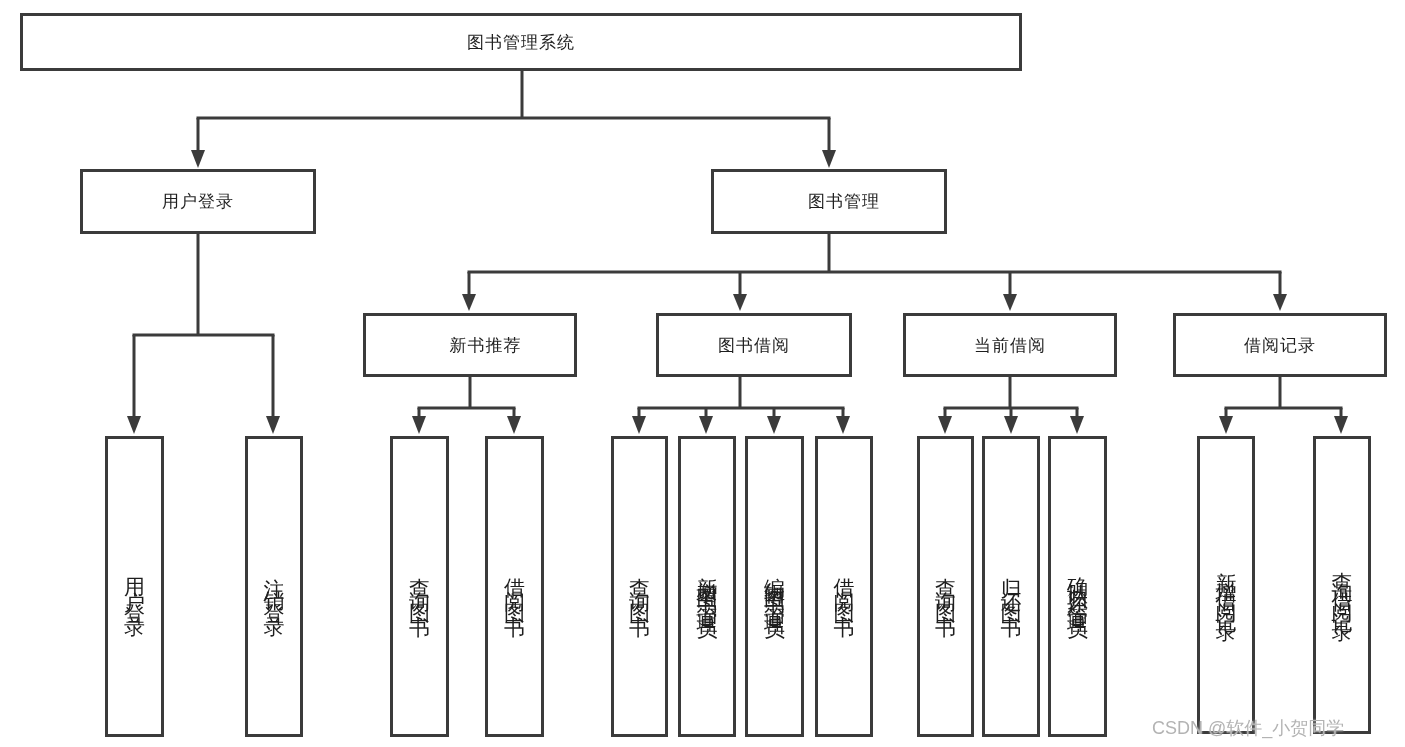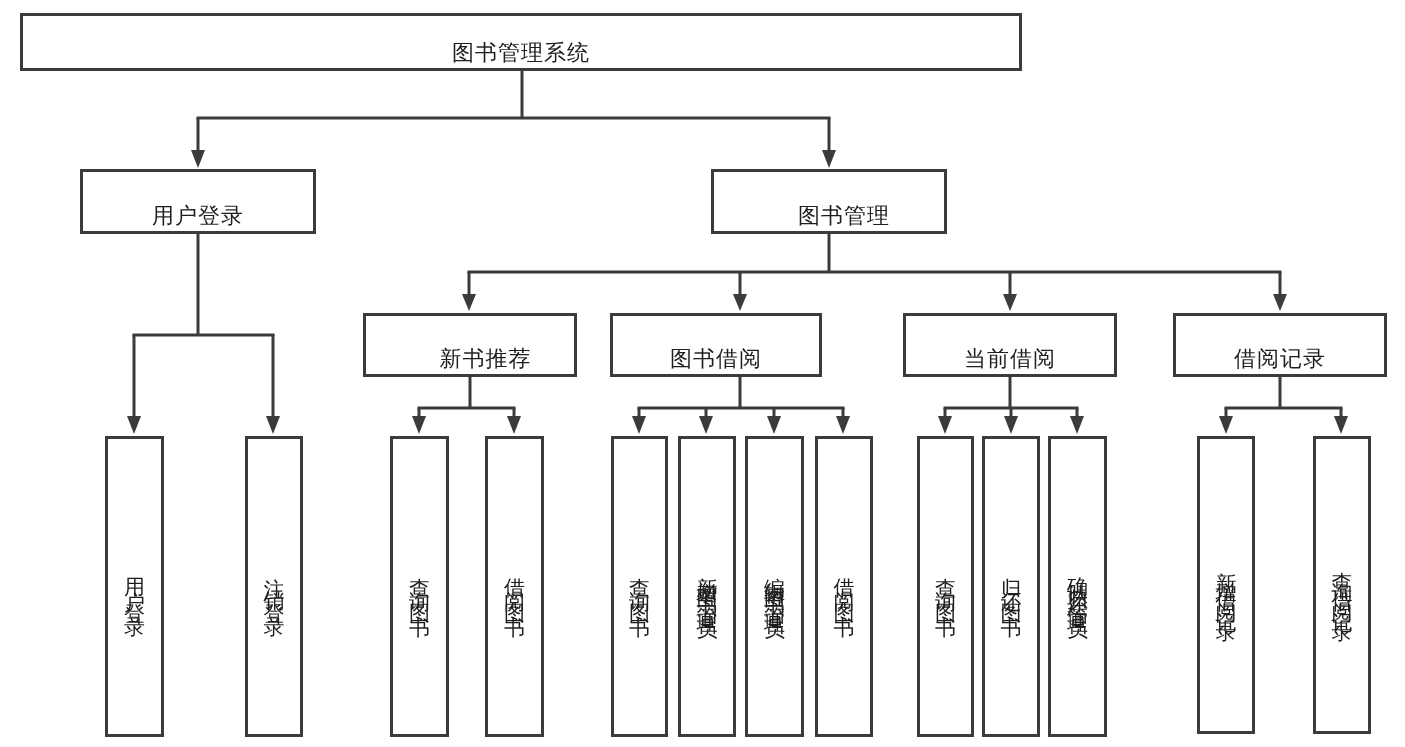--- a/index.html
+++ b/index.html
@@ -21,21 +21,21 @@
     position: absolute;
     box-sizing: border-box;
     background: #ffffff;
     border: 3px solid #3b3b3b;
     display: flex;
     align-items: center;
     justify-content: center;
     z-index: 2;
     color: #1e1e1e;
   }
-  .node.h { font-size: 22px; letter-spacing: 1px; align-items: flex-end; }
+  .node.h { font-size: 17px; letter-spacing: 1px; }
   .node.v span {
     writing-mode: vertical-lr;
     text-orientation: mixed;
     font-size: 21px;
     letter-spacing: 13px;
     white-space: nowrap;
   }
   .node.v.mid span { letter-spacing: 10px; }
   .node.v.dense span { letter-spacing: 6px; }
   #watermark {
@@ -137,21 +137,21 @@
   <div class="node h" style="left:80px; top:169px; width:236px; height:65px;">
     <span>用户登录</span>
   </div>
   <div class="node h" style="left:711px; top:169px; width:236px; height:65px;padding-left:30px;">
     <span>图书管理</span>
   </div>
 
   <div class="node h" style="left:363px; top:313px; width:214px; height:64px;padding-left:31px;">
     <span>新书推荐</span>
   </div>
-  <div class="node h" style="left:610px; top:313px; width:212px; height:64px;">
+  <div class="node h" style="left:656px; top:313px; width:196px; height:64px;">
     <span>图书借阅</span>
   </div>
   <div class="node h" style="left:903px; top:313px; width:214px; height:64px;font-family:Liberation Serif, serif;">
     <span>当前借阅</span>
   </div>
   <div class="node h" style="left:1173px; top:313px; width:214px; height:64px;">
     <span>借阅记录</span>
   </div>
 
   <div class="node v" style="left:105px; top:436px; width:59px; height:301px;">
@@ -191,13 +191,14 @@
     <span>确认归还（管理员）</span>
   </div>
 
   <div class="node v mid" style="left:1197px; top:436px; width:58px; height:298px;">
     <span>新增借阅记录</span>
   </div>
   <div class="node v mid" style="left:1313px; top:436px; width:58px; height:298px;">
     <span>查询借阅记录</span>
   </div>
 
+  <div id="watermark">CSDN @软件_小贺同学</div>
 </div>
 
 </body></html>

